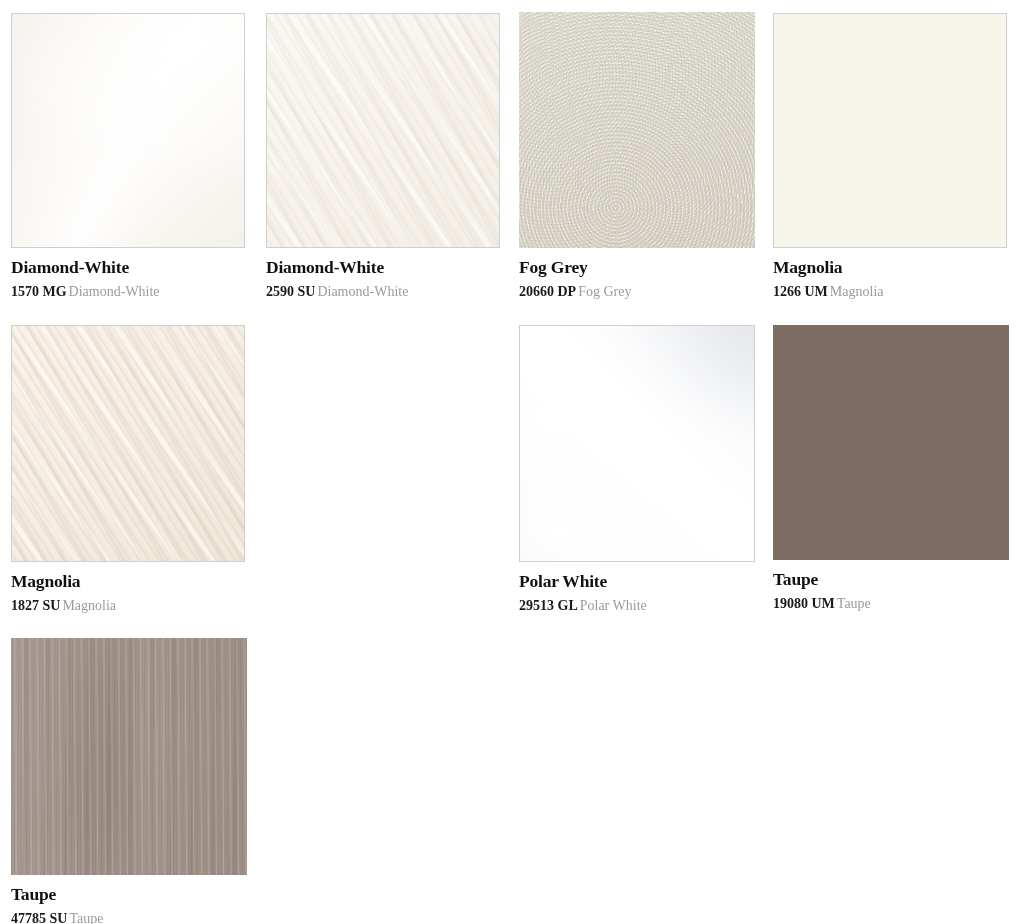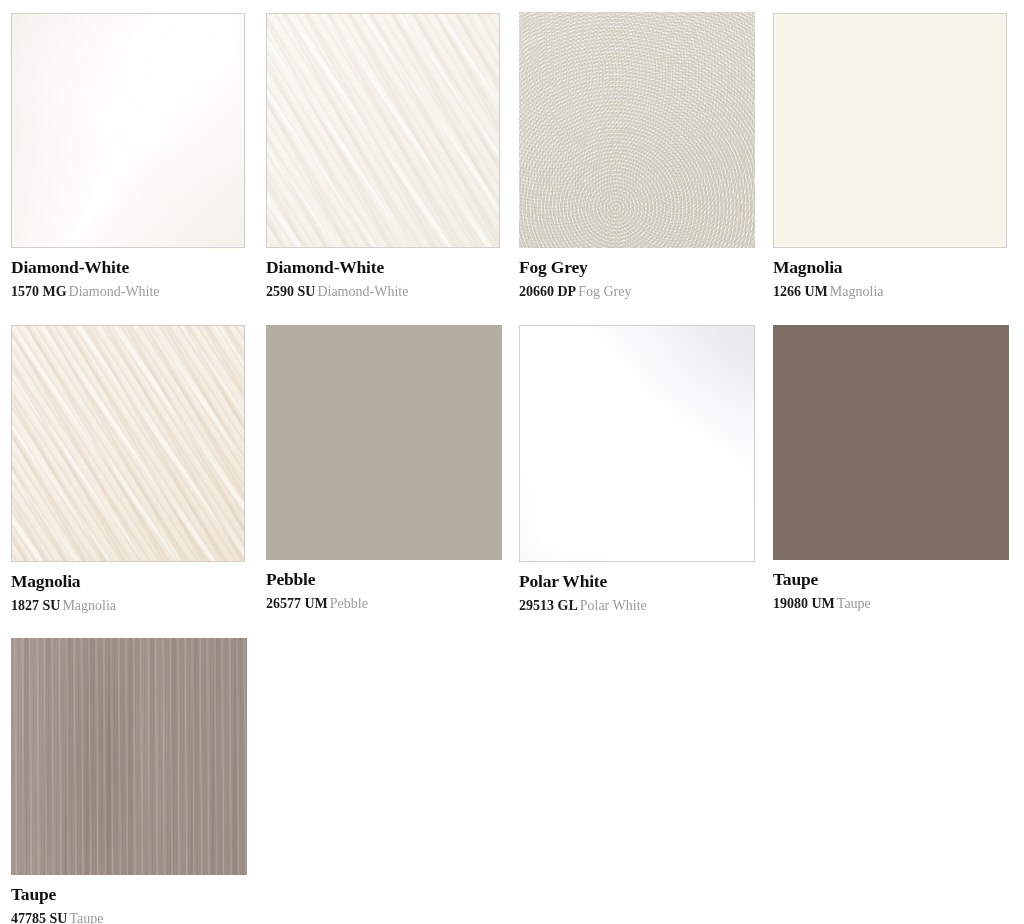--- a/index.html
+++ b/index.html
@@ -104,27 +104,20 @@
       <div class="swatch-title">Magnolia</div>
       <div class="swatch-caption"><span class="swatch-code">1266 UM</span><span class="swatch-name">Magnolia</span></div>
     </div>
     <div class="swatch-card" style="left: 11px; top: 325px;">
       <div class="swatch-tile bordered" style="width: 234px; height: 237px; background-color: rgb(246, 239, 229);">
         <div class="tex" style="background: repeating-linear-gradient(57deg, rgba(214, 196, 174, 0) 0px, rgba(214, 196, 174, 0) 2px, rgba(209, 190, 166, 0.3) 3.5px, rgba(209, 190, 166, 0.08) 5px, rgba(255, 255, 255, 0) 8px), repeating-linear-gradient(60deg, rgba(198, 176, 150, 0) 0px, rgba(198, 176, 150, 0) 10px, rgba(196, 174, 148, 0.22) 12px, rgba(255, 255, 255, 0) 17px), repeating-linear-gradient(54deg, rgba(255, 255, 255, 0) 0px, rgba(255, 255, 255, 0) 20px, rgba(255, 253, 248, 0.75) 23px, rgba(255, 255, 255, 0) 28px), linear-gradient(145deg, rgb(250, 243, 235) 0%, rgb(246, 239, 229) 48%, rgb(241, 231, 218) 100%);"></div>
       </div>
       <div class="swatch-title">Magnolia</div>
       <div class="swatch-caption"><span class="swatch-code">1827 SU</span><span class="swatch-name">Magnolia</span></div>
     </div>
-    <div class="swatch-card" style="left: 266px; top: 325px;">
-      <div class="swatch-tile" style="width: 236px; height: 235px; background-color: rgb(180, 173, 161);">
-        <div class="tex" style="background: linear-gradient(160deg, rgb(180, 173, 161) 0%, rgb(180, 173, 161) 100%);"></div>
-      </div>
-      <div class="swatch-title">Pebble</div>
-      <div class="swatch-caption"><span class="swatch-code">26577 UM</span><span class="swatch-name">Pebble</span></div>
-    </div>
     <div class="swatch-card" style="left: 519px; top: 325px;">
       <div class="swatch-tile bordered" style="width: 236px; height: 237px; background-color: rgb(253, 253, 253);">
         <div class="tex" style="background: radial-gradient(120% 80% at 18% 88%, rgb(255, 255, 255) 0%, rgba(255, 255, 255, 0.6) 26%, rgba(255, 255, 255, 0) 55%), linear-gradient(44deg, rgba(236, 238, 241, 0.85) 0%, rgba(252, 253, 254, 0.35) 22%, rgb(255, 255, 255) 44%, rgb(255, 255, 255) 58%, rgba(246, 247, 249, 0.5) 80%, rgba(231, 233, 237, 0.8) 100%), radial-gradient(140% 120% at 95% 4%, rgba(222, 225, 230, 0.85) 0%, rgba(255, 255, 255, 0) 42%), linear-gradient(rgb(252, 252, 253) 0%, rgb(255, 255, 255) 40%, rgb(250, 251, 252) 100%);"></div>
       </div>
       <div class="swatch-title">Polar White</div>
       <div class="swatch-caption"><span class="swatch-code">29513 GL</span><span class="swatch-name">Polar White</span></div>
     </div>
     <div class="swatch-card" style="left: 773px; top: 325px;">
       <div class="swatch-tile" style="width: 236px; height: 235px; background-color: rgb(126, 109, 101);">
         <div class="tex" style="background: linear-gradient(160deg, rgb(126, 109, 101) 0%, rgb(126, 109, 101) 100%);"></div>

